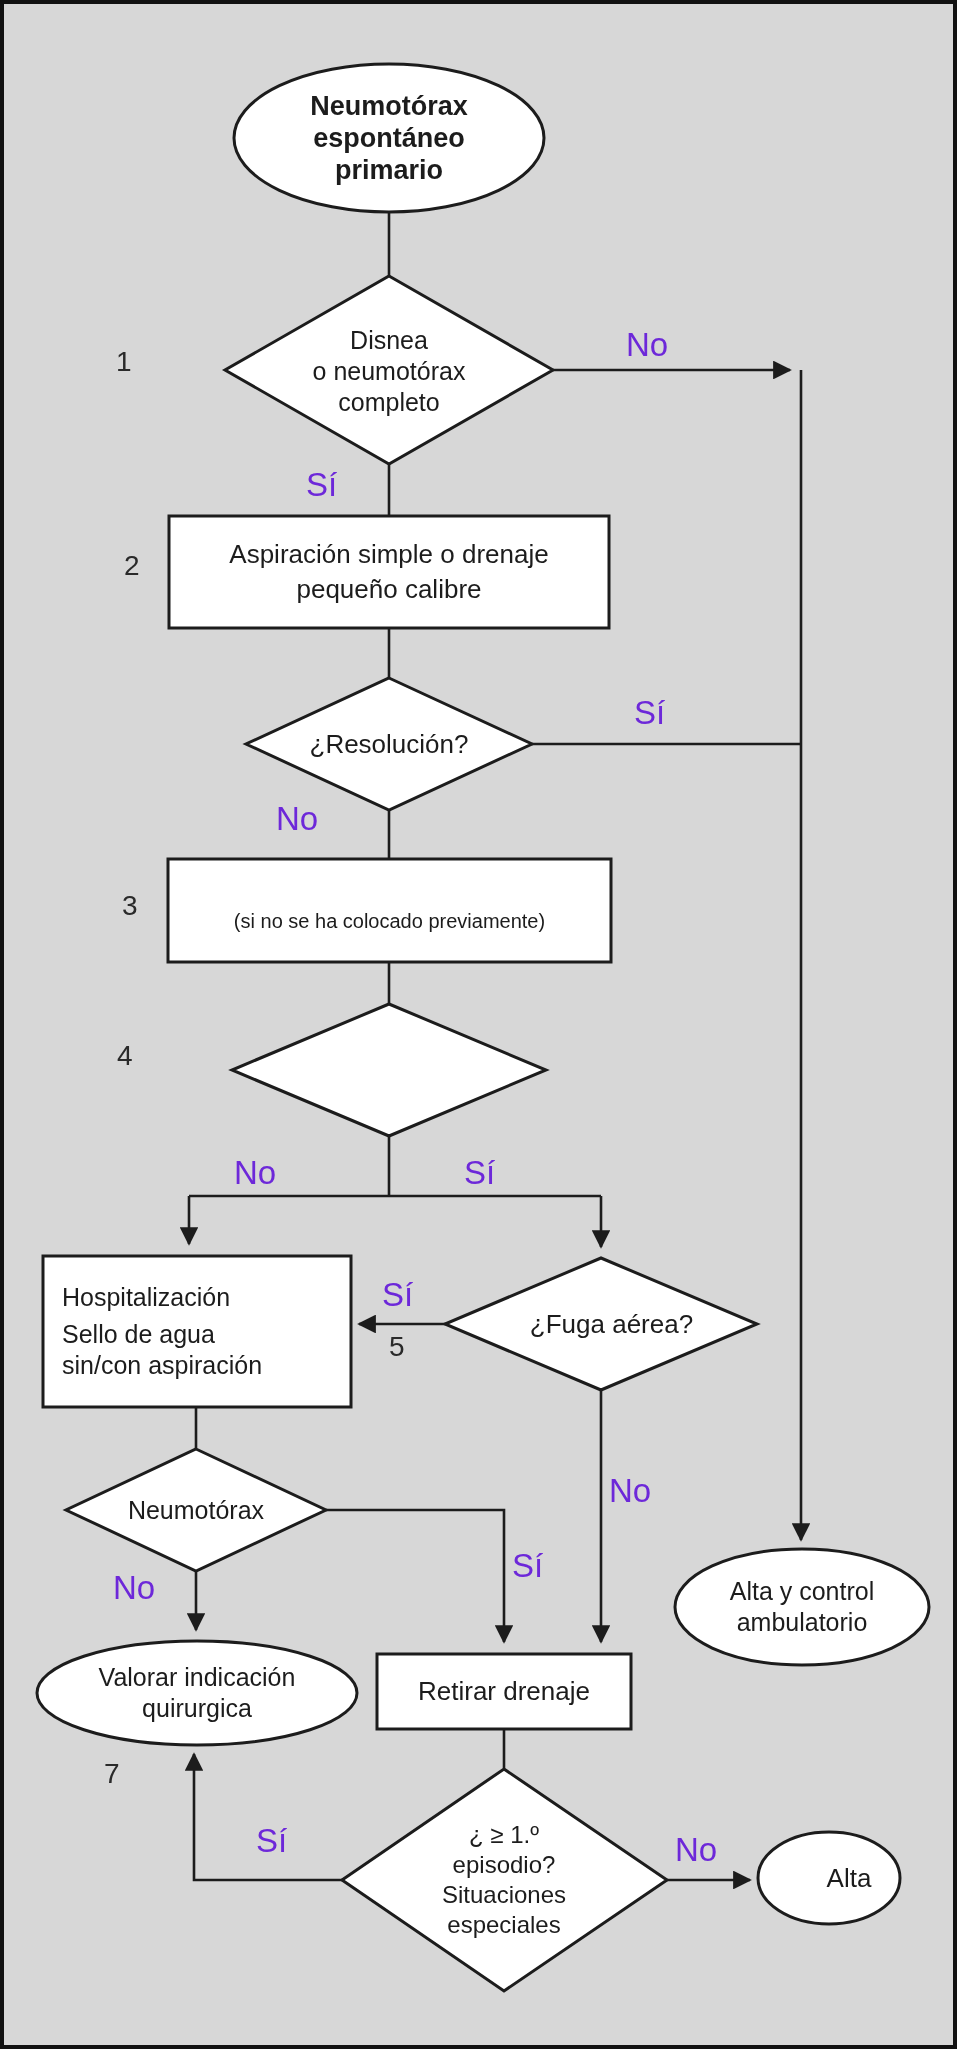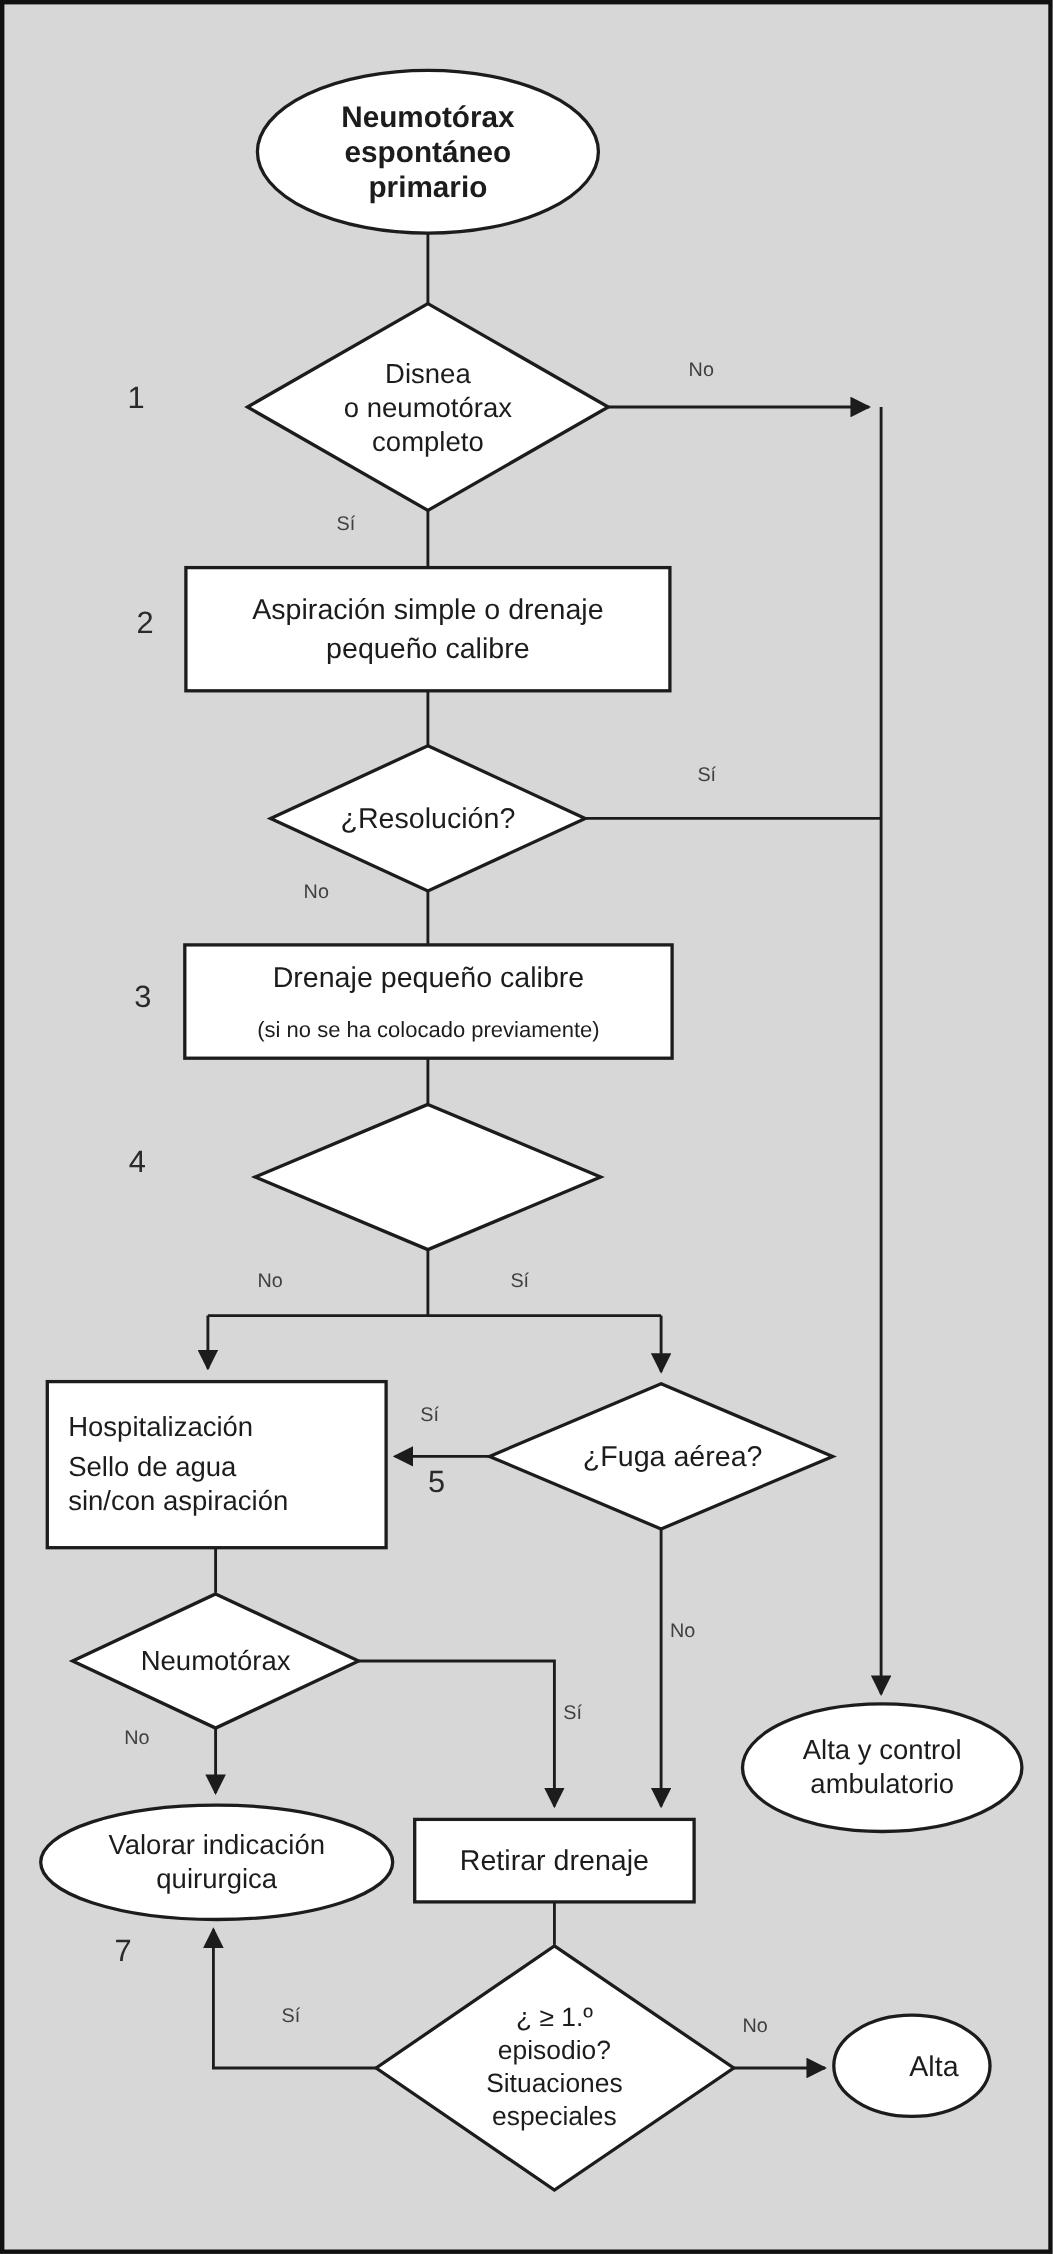--- a/index.html
+++ b/index.html
@@ -38,22 +38,22 @@
   .lbl-fuga    { left: 460px; top: 1260px; width: 295px; height: 121px; font-size: 26px; }
   .lbl-res2    { left: 70px;  top: 1450px; width: 244px; height: 112px; font-size: 25px; }
   .lbl-valorar { left: 43px;  top: 1646px; width: 300px; height: 86px;  font-size: 25px; }
   .lbl-retirar { left: 376px; top: 1652px; width: 248px; height: 71px;  font-size: 26px; }
   .lbl-altactl { left: 676px; top: 1558px; width: 244px; height: 90px;  font-size: 25px; }
   .lbl-episodio{ left: 390px; top: 1802px; width: 220px; height: 148px; font-size: 24px; line-height: 1.26; }
   .lbl-alta    { left: 782px; top: 1846px; width: 126px; height: 56px;  font-size: 26px; }
 
   .edge-lbl {
     position: absolute;
-    font-size: 18px;
-    color: #404040;
+    font-size: 33px;
+    color: #6d28d9;
     white-space: nowrap;
   }
   .step-num {
     position: absolute;
     font-size: 28px;
     color: #2a2a2a;
     white-space: nowrap;
   }
   
   .el-no1      { left: 622px; top: 322px; }
@@ -131,21 +131,20 @@
   <div class="lbl lbl-start">Neumotórax
 espontáneo
 primario</div>
   <div class="lbl lbl-d1">Disnea
 o neumotórax
 completo</div>
   <div class="lbl lbl-box2">Aspiración simple o drenaje
 pequeño calibre</div>
   <div class="lbl lbl-dres">¿Resolución?</div>
   <div class="lbl lbl-box3">
-    <span class="t1">Drenaje pequeño calibre</span>
     <span class="t2">(si no se ha colocado previamente)</span>
   </div>
   <div class="lbl lbl-hosp">
     <span class="p1">Hospitalización</span>
     <span class="p2">Sello de agua
 sin/con aspiración</span>
   </div>
   <div class="lbl lbl-fuga">¿Fuga aérea?</div>
   <div class="lbl lbl-res2">Neumotórax</div>
   <div class="lbl lbl-valorar">Valorar indicación

